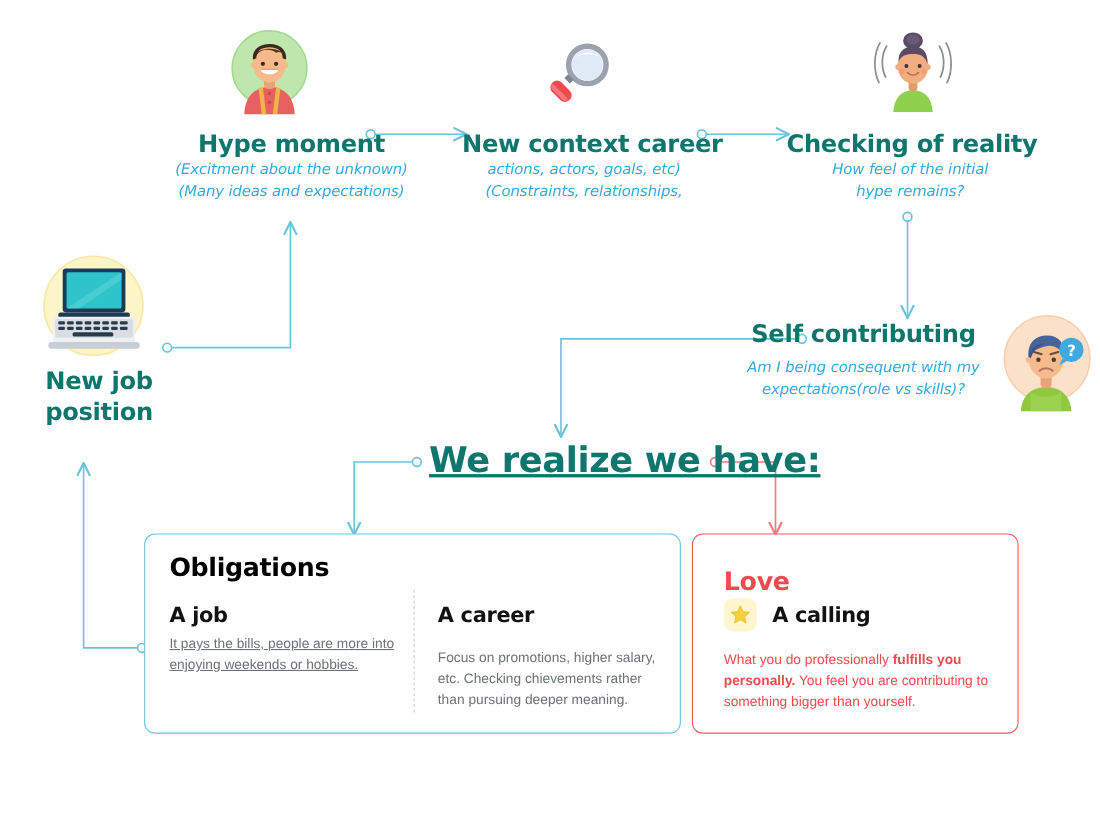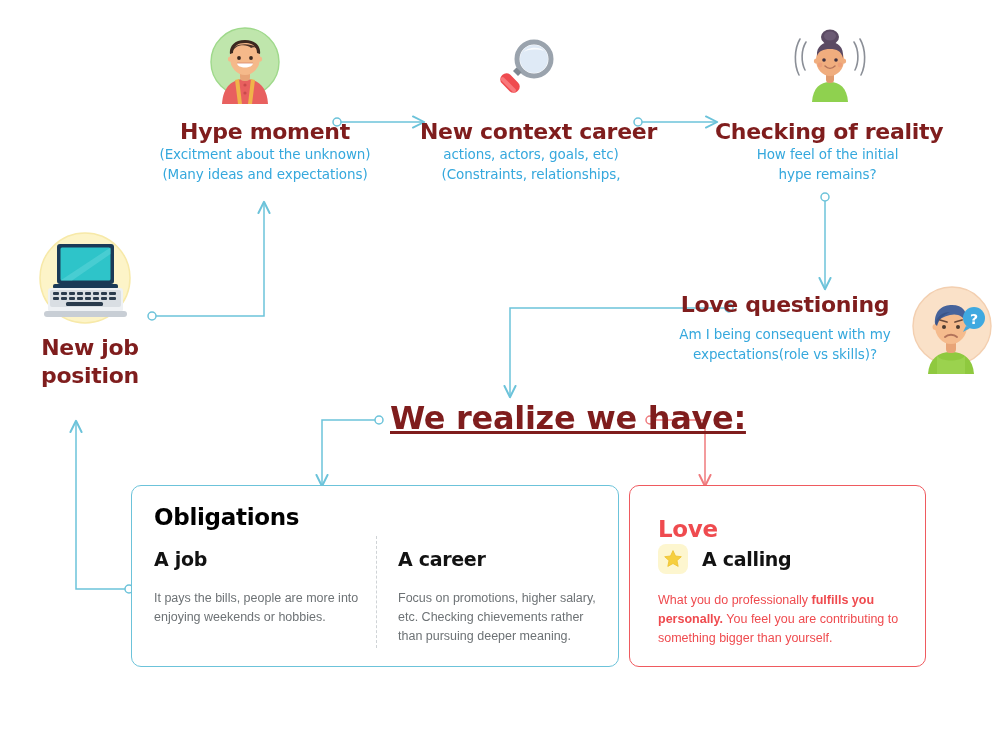--- a/index.html
+++ b/index.html
@@ -1,24 +1,24 @@
 <!DOCTYPE html>
 <html><head>
 <meta charset="utf-8">
 <style>
   html,body{margin:0;padding:0;background:#ffffff;}
   body{width:1000px;height:742px;position:relative;overflow:hidden;
        font-family:"DejaVu Sans",sans-serif;}
   #stage{position:absolute;left:0;top:0;width:1000px;height:742px;}
 
   .node{position:absolute;}
-  .title{color:#7f1d1d;font-size:22px;line-height:26px;white-space:nowrap;
+  .title{color:#0f766e;font-size:22px;line-height:26px;white-space:nowrap;
          font-family:"DejaVu Sans",sans-serif;font-weight:700;letter-spacing:-.3px;}
   .sub{color:#35a8dd;font-size:13.5px;line-height:20px;
-       font-family:"DejaVu Sans",sans-serif;font-weight:400;letter-spacing:-.1px;}
+       font-family:"DejaVu Sans",sans-serif;font-weight:400;letter-spacing:-.1px;font-style:italic;}
 
   svg.wires{position:absolute;left:0;top:0;width:1000px;height:742px;
             pointer-events:none;overflow:visible;}
 
   
   .iconwrap{position:absolute;}
 
   
   .card{position:absolute;border-radius:10px;background:#fff;box-sizing:border-box;}
   .card.blue{border:1.6px solid #6cc3da;}
@@ -221,21 +221,21 @@
       </svg>
     </div>
     <div class="title" style="position:absolute;left:0;top:97px;width:225px;text-align:center;">Checking of reality</div>
     <div class="sub" style="position:absolute;left:0;top:122px;width:225px;text-align:center;">
       <div>How feel of the initial</div>
       <div>hype remains?</div>
     </div>
   </div>
 
   <div class="node" style="left:660px;top:292px;width:250px;">
-    <div class="title" style="position:absolute;left:0;top:0px;width:250px;text-align:center;">Love questioning</div>
+    <div class="title" style="position:absolute;left:0;top:0px;width:250px;text-align:center;">Self contributing</div>
     <div class="sub" style="position:absolute;left:-35px;top:32px;width:320px;text-align:center;">
       <div>Am I being consequent with my</div>
       <div>expectations(role vs skills)?</div>
     </div>
   </div>
   <div class="iconwrap" style="left:907px;top:282px;width:90px;height:92px;">
     <svg width="90" height="92" viewBox="0 0 90 92">
       <circle cx="45" cy="44" r="39" fill="#fae1c8"></circle>
       <circle cx="45" cy="44" r="39" fill="none" stroke="#f3cfb0" stroke-width="1.4"></circle>
 
@@ -268,21 +268,21 @@
     <div class="title" style="font-size:32px;white-space:nowrap;text-decoration:underline;">We realize we have:</div>
   </div>
 
   <div class="card blue" style="left:131px;top:485px;width:488px;height:182px;">
     <div class="cardHead grey" style="position:absolute;left:22px;top:18px;">Obligations</div>
 
     <div class="vdiv" style="left:244px;top:50px;height:112px;"></div>
 
     <div style="position:absolute;left:22px;top:62px;width:205px;">
       <div class="subHead">A job</div>
-      <div class="body" style="margin-top:19px;">It pays the bills, people are more into enjoying weekends or hobbies.</div>
+      <div class="body" style="margin-top:6px;text-decoration:underline;">It pays the bills, people are more into enjoying weekends or hobbies.</div>
     </div>
 
     <div style="position:absolute;left:266px;top:62px;width:206px;">
       <div class="subHead">A career</div>
       <div class="body" style="margin-top:19px;">Focus on promotions, higher salary, etc. Checking chievements rather than pursuing deeper meaning.</div>
     </div>
   </div>
 
   <div class="card red" style="left:629px;top:485px;width:297px;height:182px;">
     <div class="cardHead red" style="position:absolute;left:28px;top:30px;">Love</div>

